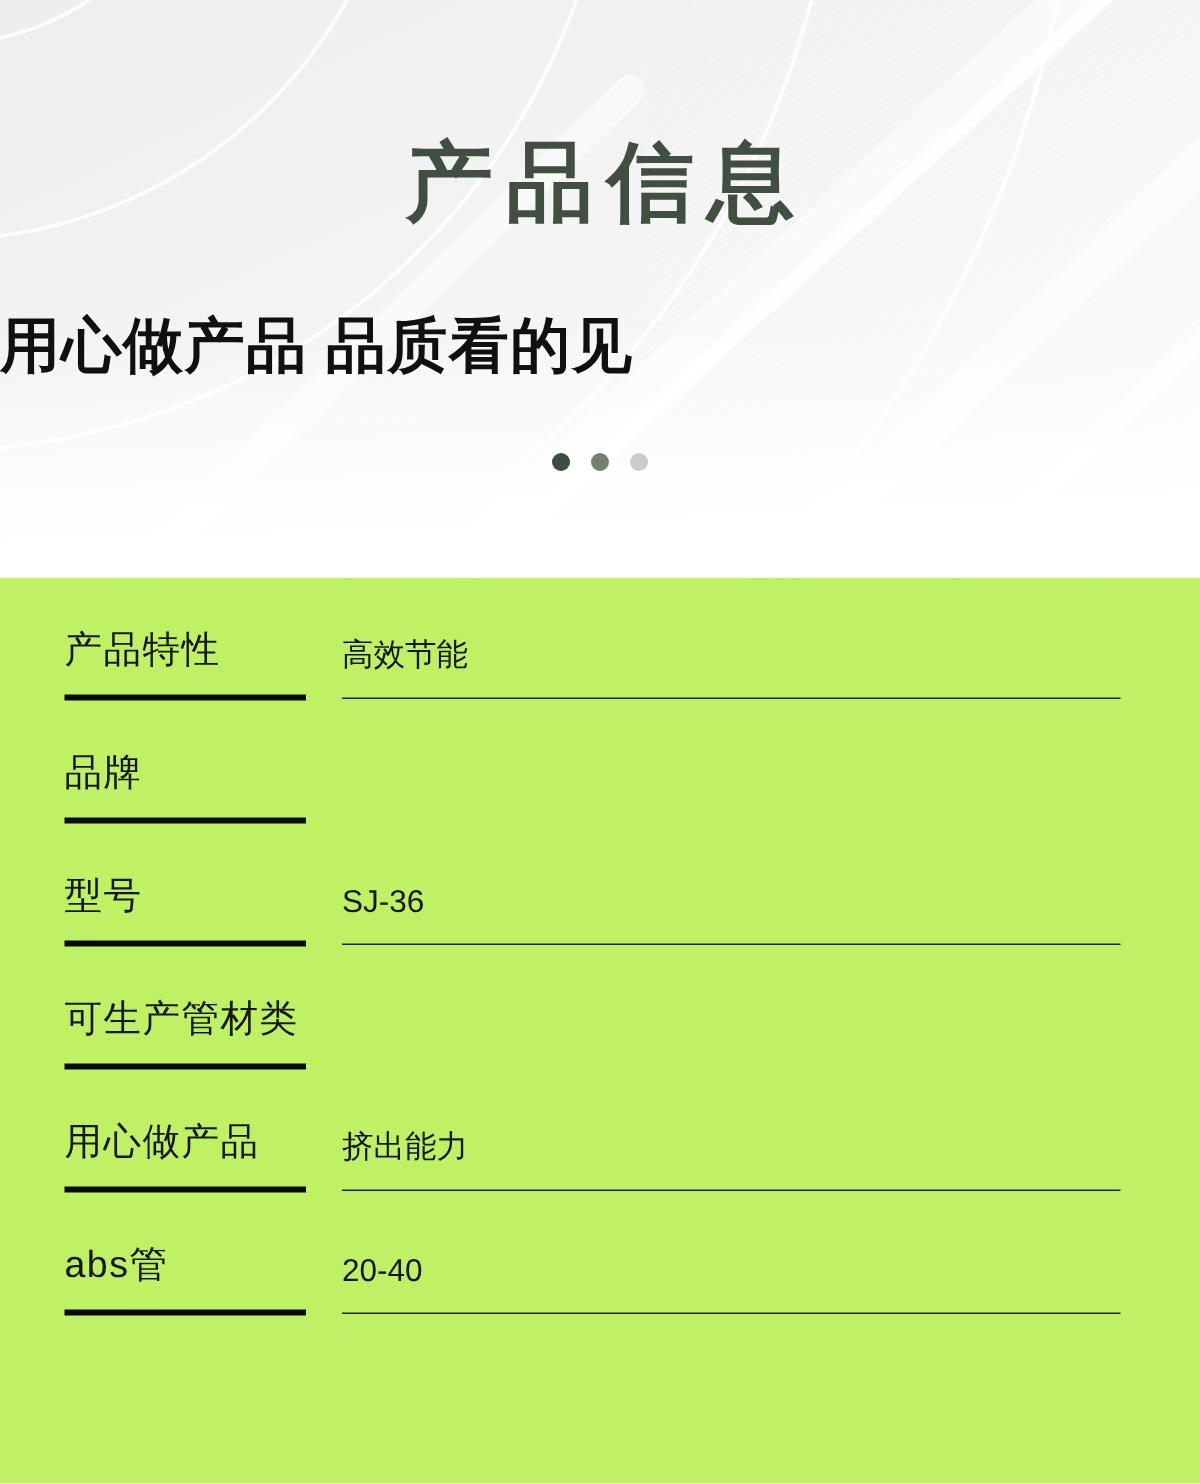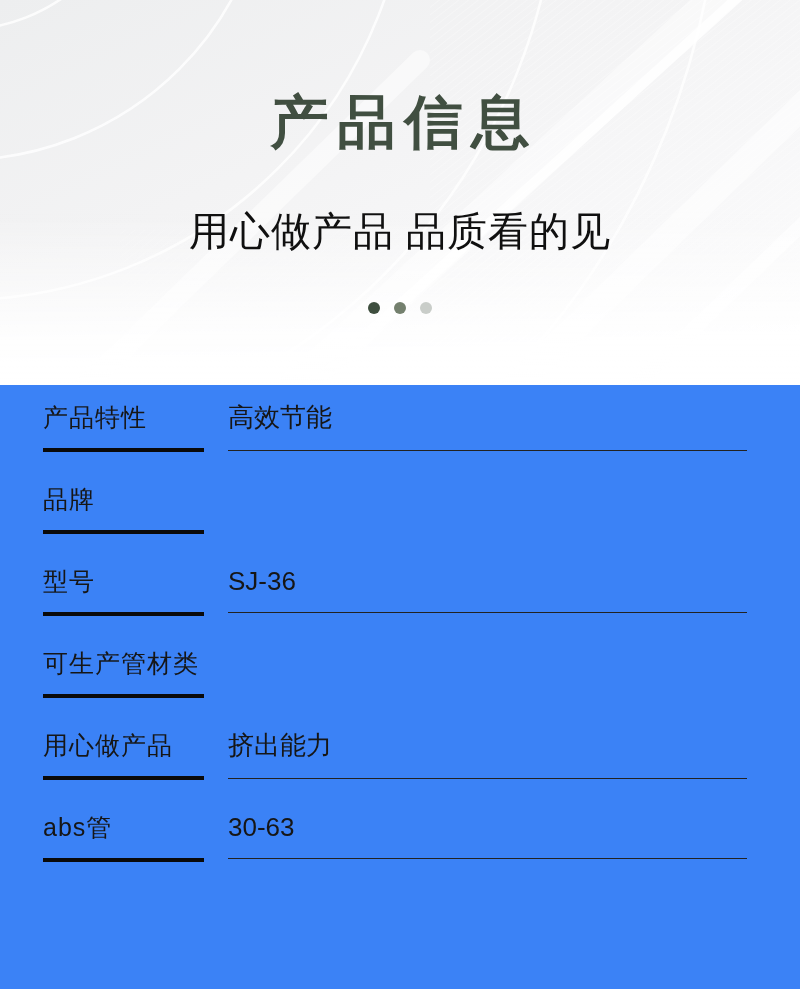--- a/index.html
+++ b/index.html
@@ -3,21 +3,21 @@
 <meta charset="utf-8">
 <style>
   * { margin: 0; padding: 0; box-sizing: border-box; }
   html, body {
     width: 800px; height: 989px;
     background: #ffffff;
     overflow: hidden;
     font-family: "Liberation Sans", "DejaVu Sans", sans-serif;
     color: #161616;
   }
-  .page { width: 800px; height: 989px; position: relative; background: #3b82f6; }
+  .page { width: 800px; height: 989px; position: relative; background: #bef264; }
 
   
   .hero {
     position: relative;
     width: 800px; height: 385px;
     overflow: hidden;
     background: linear-gradient(155deg, #edeeef 0%, #f3f3f4 38%, #f8f8f9 70%, #fdfdfd 100%);
   }
   .hero-texture {
     position: absolute; inset: 0;
@@ -36,24 +36,24 @@
     padding-top: 90px;
     text-align: center;
     font-size: 58px;
     line-height: 64px;
     font-weight: bold;
     letter-spacing: 9px;
     text-indent: 9px;
   }
   .hero-subtitle {
     margin-top: 54px;
-    text-align: center;
+    text-align: left;
     font-size: 40px;
     line-height: 46px;
-    font-weight: 400;
+    font-weight: 700;
     color: #101010;
     letter-spacing: 1px;
   }
   .carousel-dots {
     margin-top: 48px;
     display: flex;
     justify-content: center;
     align-items: center;
     gap: 14px;
   }
@@ -64,37 +64,37 @@
     cursor: pointer;
   }
 
   
   .spec-table {
     padding: 0 53px 0 43px;
   }
   .spec-row {
     height: 82px;
     display: flex;
-    align-items: center;
+    align-items: flex-end;
   }
   .spec-label {
     width: 161px;
     flex: 0 0 161px;
     margin-right: 24px;
     border-bottom: 4px solid #0a0a0a;
     font-size: 25px;
     letter-spacing: 1px;
     white-space: nowrap;
     padding-bottom: 14px;
   }
   .spec-value {
     flex: 1 1 auto;
     border-bottom: 1px solid #222222;
     margin-bottom: 1px;
-    font-size: 26px;
+    font-size: 21px;
     white-space: nowrap;
     overflow: hidden;
     padding-bottom: 15px;
   }
 </style>
 </head>
 <body>
 
 <div class="page">
 
@@ -154,17 +154,17 @@
     </div>
     <div class="spec-row">
       <div class="spec-label">可生产管材类</div>
     </div>
     <div class="spec-row">
       <div class="spec-label">用心做产品</div>
       <div class="spec-value">挤出能力</div>
     </div>
     <div class="spec-row">
       <div class="spec-label">abs管</div>
-      <div class="spec-value">30-63</div>
+      <div class="spec-value">20-40</div>
     </div>
   </div>
 
 </div>
 
 </body></html>

